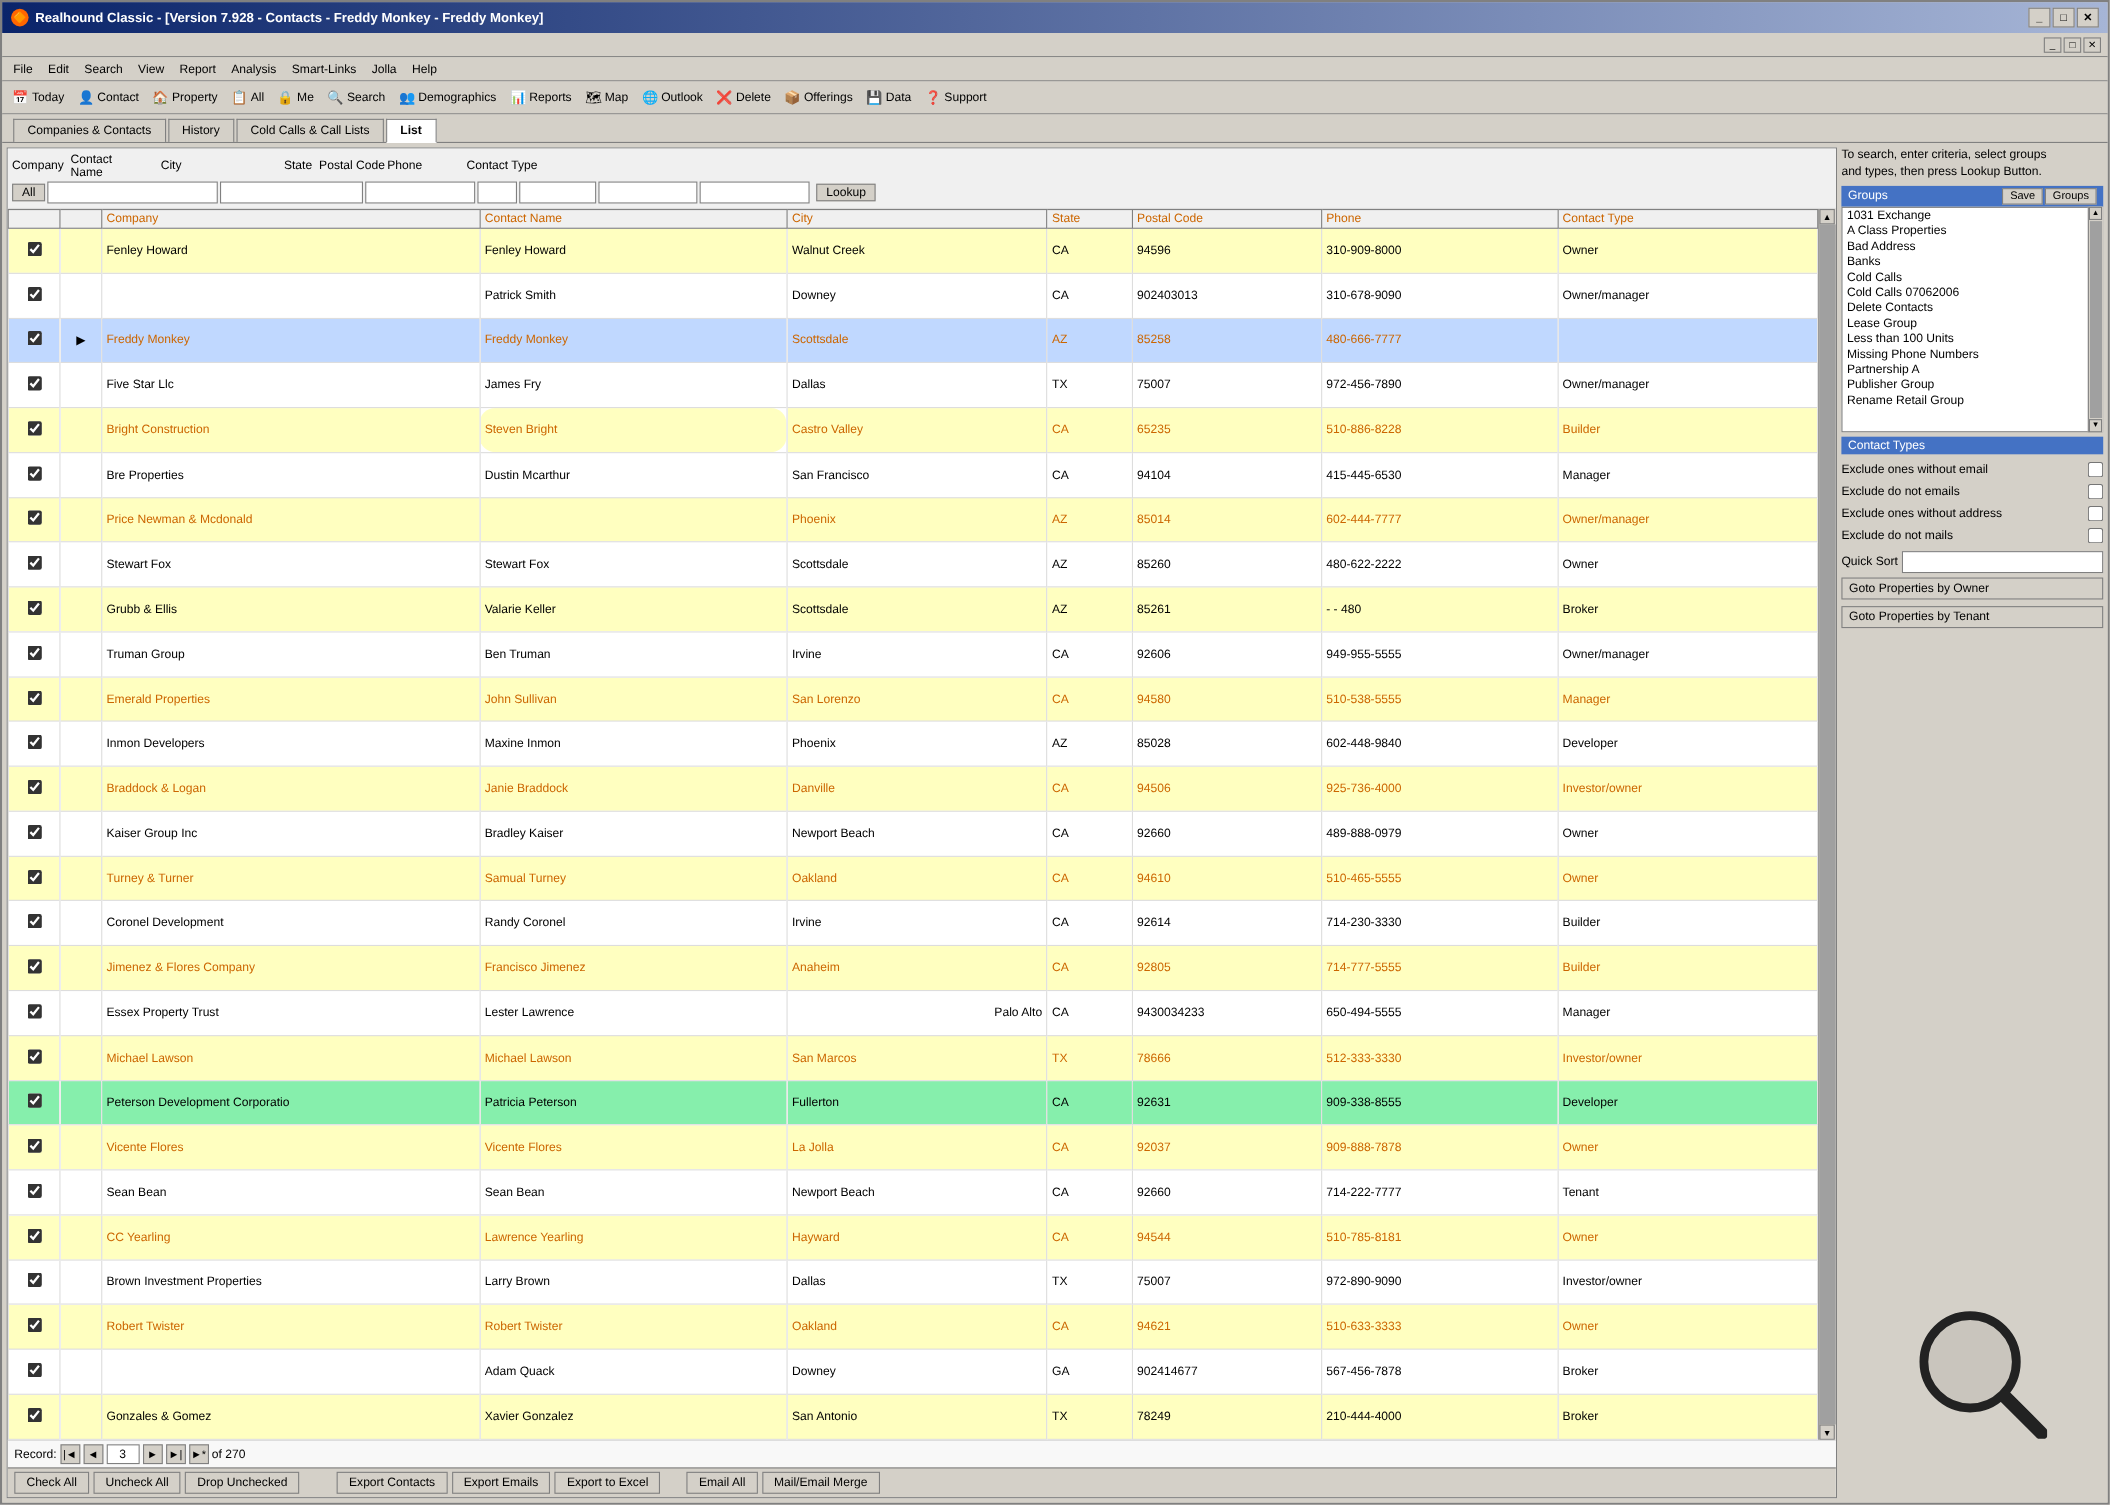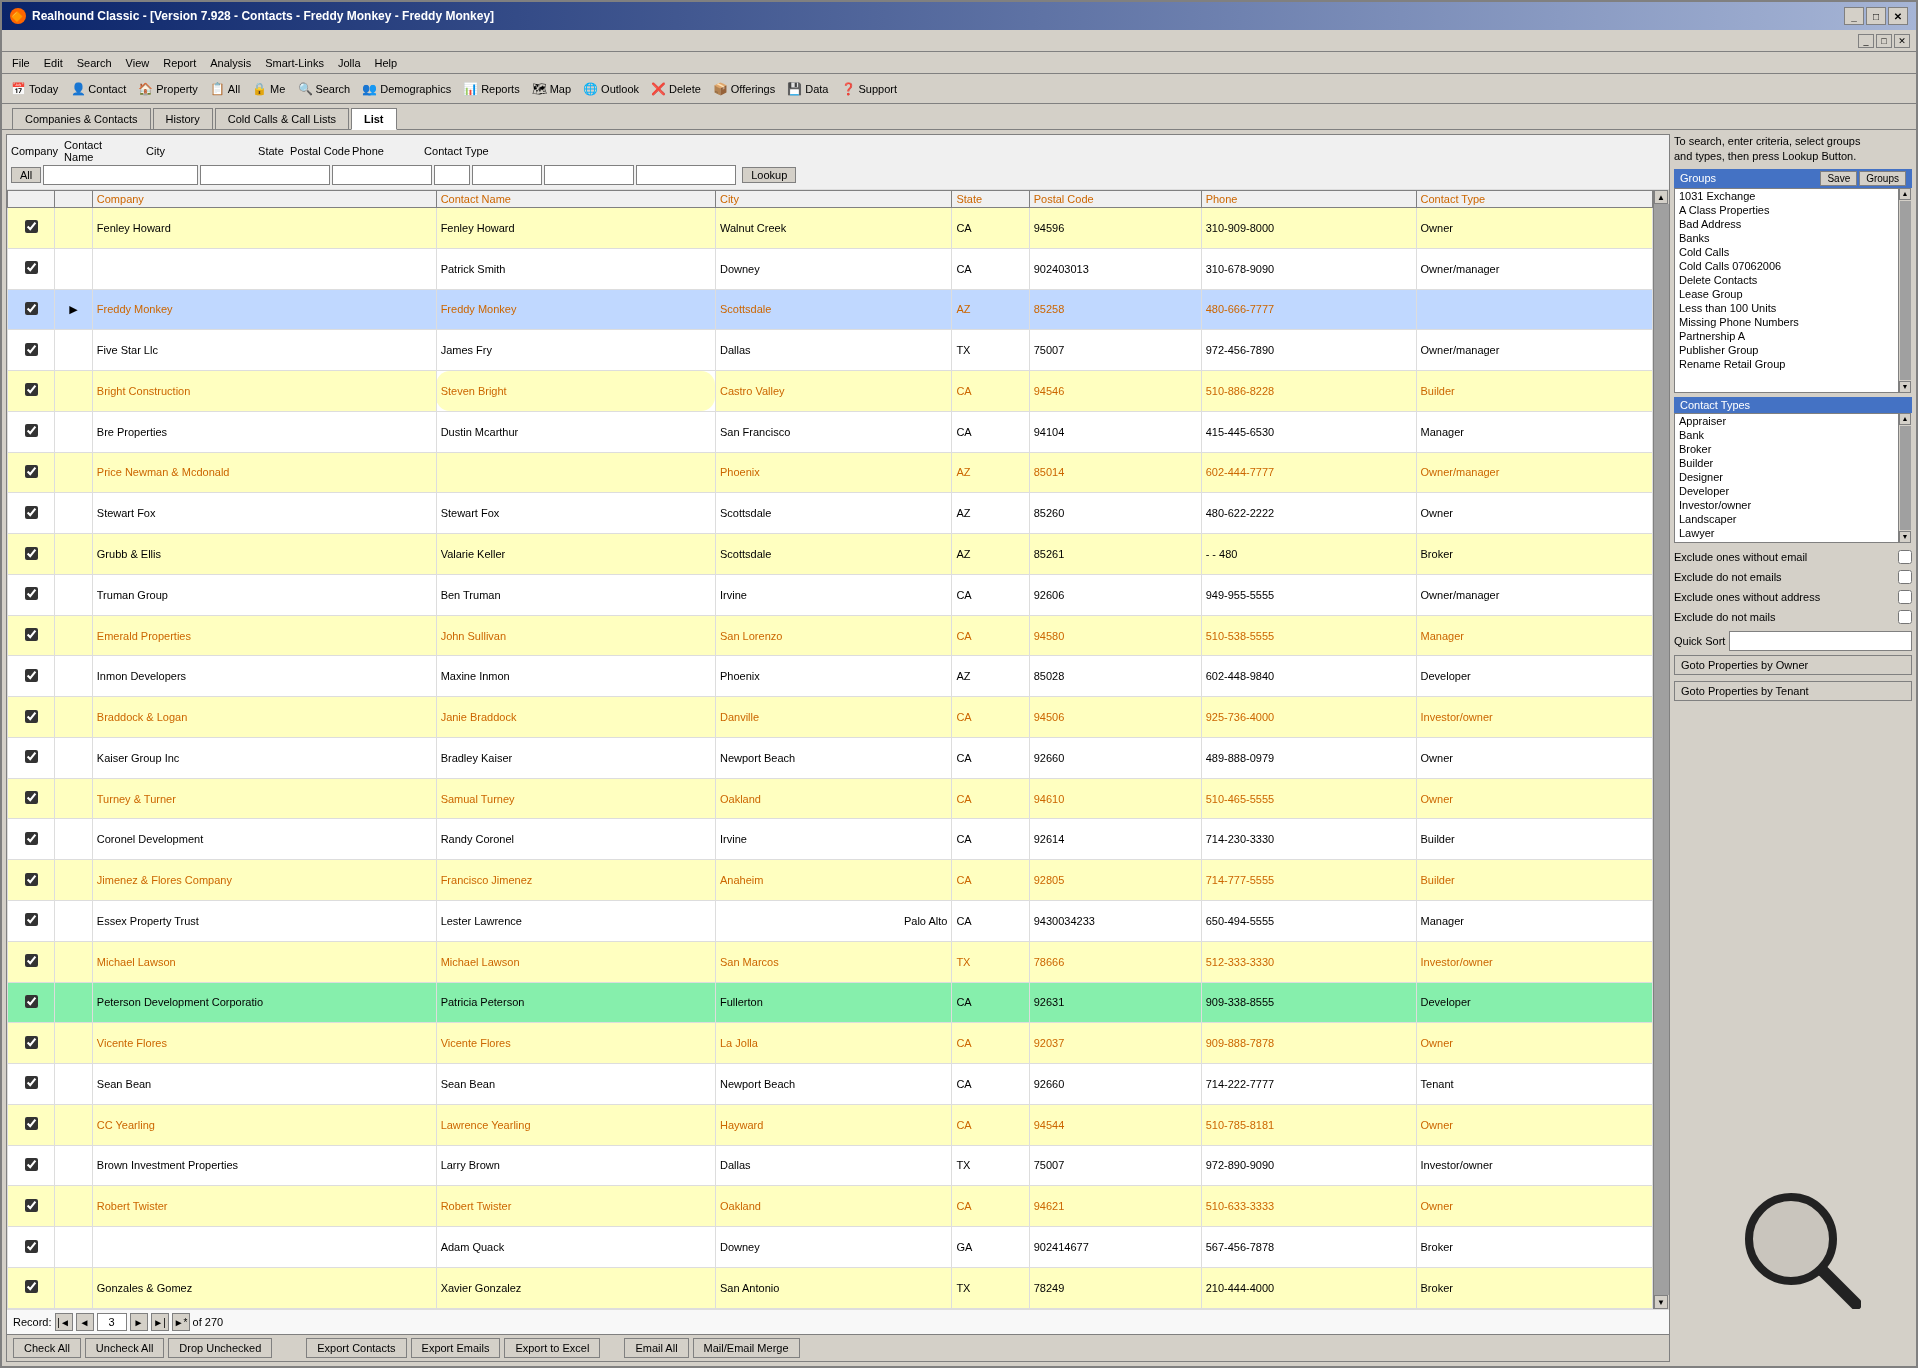--- a/index.html
+++ b/index.html
@@ -237,21 +237,21 @@
   </tr>
                 <tr style="background: rgb(255, 255, 192);">
     <td class="checkbox-cell">
       <input type="checkbox" checked="" style="">
     </td>
     <td class="arrow-cell"></td>
     <td style="color:#cc6600; max-width:160px; overflow:hidden; text-overflow:ellipsis;">Bright Construction</td>
     <td style="color:#cc6600; max-width:130px; overflow:hidden; text-overflow:ellipsis;border-radius:14px;">Steven Bright</td>
     <td style="color:#cc6600;">Castro Valley</td>
     <td style="color:#cc6600;">CA</td>
-    <td style="color:#cc6600;">94546</td>
+    <td style="color:#cc6600;">65235</td>
     <td style="color:#cc6600;">510-886-8228</td>
     <td style="color:#cc6600;">Builder</td>
   </tr>
                 <tr style="background: white;">
     <td class="checkbox-cell">
       <input type="checkbox" checked="" style="">
     </td>
     <td class="arrow-cell"></td>
     <td style="color:#000000; max-width:160px; overflow:hidden; text-overflow:ellipsis;">Bre Properties</td>
     <td style="color:#000000; max-width:130px; overflow:hidden; text-overflow:ellipsis;">Dustin Mcarthur</td>
@@ -599,38 +599,20 @@
             <div style="flex:1; background:#a0a0a0; margin:1px;"></div>
             <div style="width:12px; height:12px; background:#d4d0c8; border:1px solid #808080; display:flex; align-items:center; justify-content:center; font-size:7px; cursor:pointer;">▼</div>
           </div>
         </div>
       </div>
 
       <div>
         <div class="section-header">
           <span>Contact Types</span>
         </div>
-        <div style="position:relative; height:130px;">
-          <div class="contact-types-list" style="height:130px; padding-right:14px;">
-            <div class="item">Appraiser</div>
-            <div class="item">Bank</div>
-            <div class="item">Broker</div>
-            <div class="item">Builder</div>
-            <div class="item">Designer</div>
-            <div class="item">Developer</div>
-            <div class="item">Investor/owner</div>
-            <div class="item">Landscaper</div>
-            <div class="item">Lawyer</div>
-          </div>
-          <div style="position:absolute; right:0; top:0; width:14px; height:100%; background:#d4d0c8; border-left:1px solid #808080; display:flex; flex-direction:column;">
-            <div style="width:12px; height:12px; background:#d4d0c8; border:1px solid #808080; display:flex; align-items:center; justify-content:center; font-size:7px; cursor:pointer;">▲</div>
-            <div style="flex:1; background:#a0a0a0; margin:1px;"></div>
-            <div style="width:12px; height:12px; background:#d4d0c8; border:1px solid #808080; display:flex; align-items:center; justify-content:center; font-size:7px; cursor:pointer;">▼</div>
-          </div>
-        </div>
       </div>
 
       <div style="display:flex; flex-direction:column; gap:4px; padding:2px 0;">
         <div class="checkbox-row">
           <label>Exclude ones without email</label>
           <input type="checkbox" style="">
         </div>
         <div class="checkbox-row">
           <label>Exclude do not emails</label>
           <input type="checkbox" style="">

